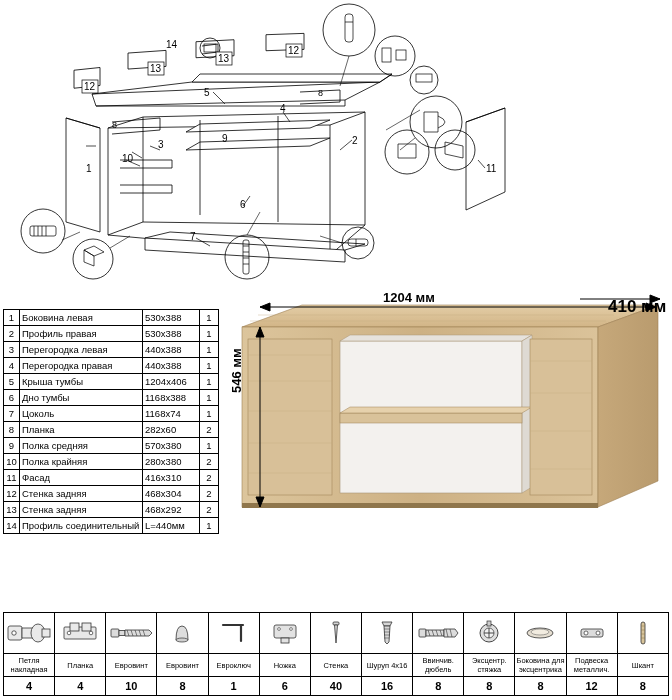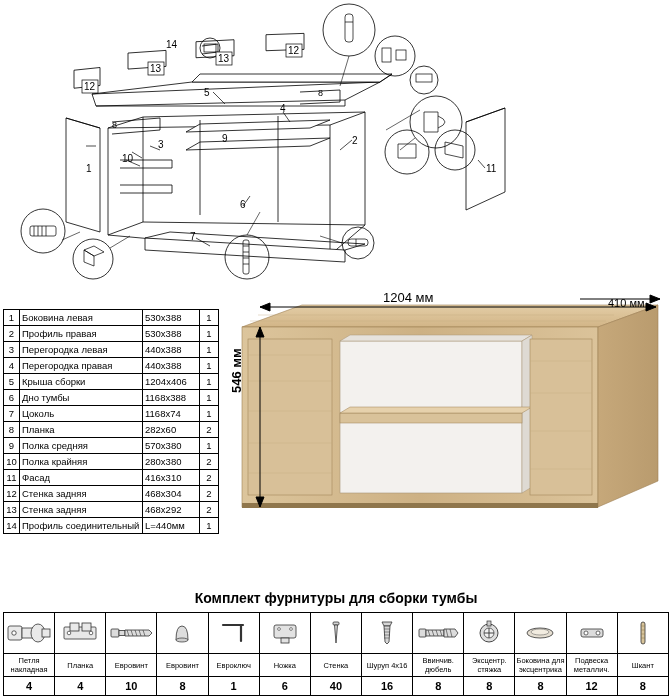--- a/index.html
+++ b/index.html
@@ -33,24 +33,24 @@
   .parts-table td.num{width:11px;text-align:center;}
   .parts-table td.name{width:118px;text-align:left;margin-top:33px;}
   .parts-table td.size{width:52px;text-align:left;}
   .parts-table td.qty{width:14px;text-align:center;}
 
   
   .render{position:absolute;left:228px;top:285px;width:444px;height:270px;}
 
   .dim-label{
     position:absolute;
-    font-size:13px;font-weight:normal;
+    font-size:13px;font-weight:bold;
   }
   #dim-width{left:383px;top:290px;}
-  #dim-depth{left:608px;top:297px;font-size:11px;}
+  #dim-depth{left:608px;top:297px;font-size:17px;}
   #dim-height{
     left:229px;top:393px;
     font-size:13px;font-weight:bold;
     transform:rotate(-90deg);
     transform-origin:left top;
   }
 
   
   .kit-title{
     position:absolute;left:0;top:590px;width:672px;
@@ -229,21 +229,21 @@
       <td class="qty">1</td>
     </tr>
     <tr>
       <td class="num">4</td>
       <td class="name">Перегородка правая</td>
       <td class="size">440х388</td>
       <td class="qty">1</td>
     </tr>
     <tr>
       <td class="num">5</td>
-      <td class="name">Крыша сборки</td>
+      <td class="name">Крыша тумбы</td>
       <td class="size">1204х406</td>
       <td class="qty">1</td>
     </tr>
     <tr>
       <td class="num">6</td>
       <td class="name">Дно тумбы</td>
       <td class="size">1168х388</td>
       <td class="qty">1</td>
     </tr>
     <tr>
@@ -361,21 +361,20 @@
         <polygon points="32,42 28,52 36,52"></polygon>
         <polygon points="32,222 28,212 36,212"></polygon>
       </g>
     </svg>
   </div>
 
   <div class="dim-label" id="dim-width">1204 мм</div>
   <div class="dim-label" id="dim-depth">410 мм</div>
   <div class="dim-label" id="dim-height">546 мм</div>
 
-  <div class="kit-title">Комплект фурнитуры для сборки тумбы</div>
 
   <table class="kit">
     <tbody>
         <tr class="icons">
       <td>
         <svg class="ic" width="46" height="30" viewBox="0 0 46 30">
               <g fill="#e9e9e9" stroke="#333" stroke-width="0.8">
                 <rect x="2" y="8" width="14" height="14" rx="2"></rect>
                 <path d="M16 10 h12 v10 h-12z"></path>
                 <ellipse cx="32" cy="15" rx="7" ry="9"></ellipse>

